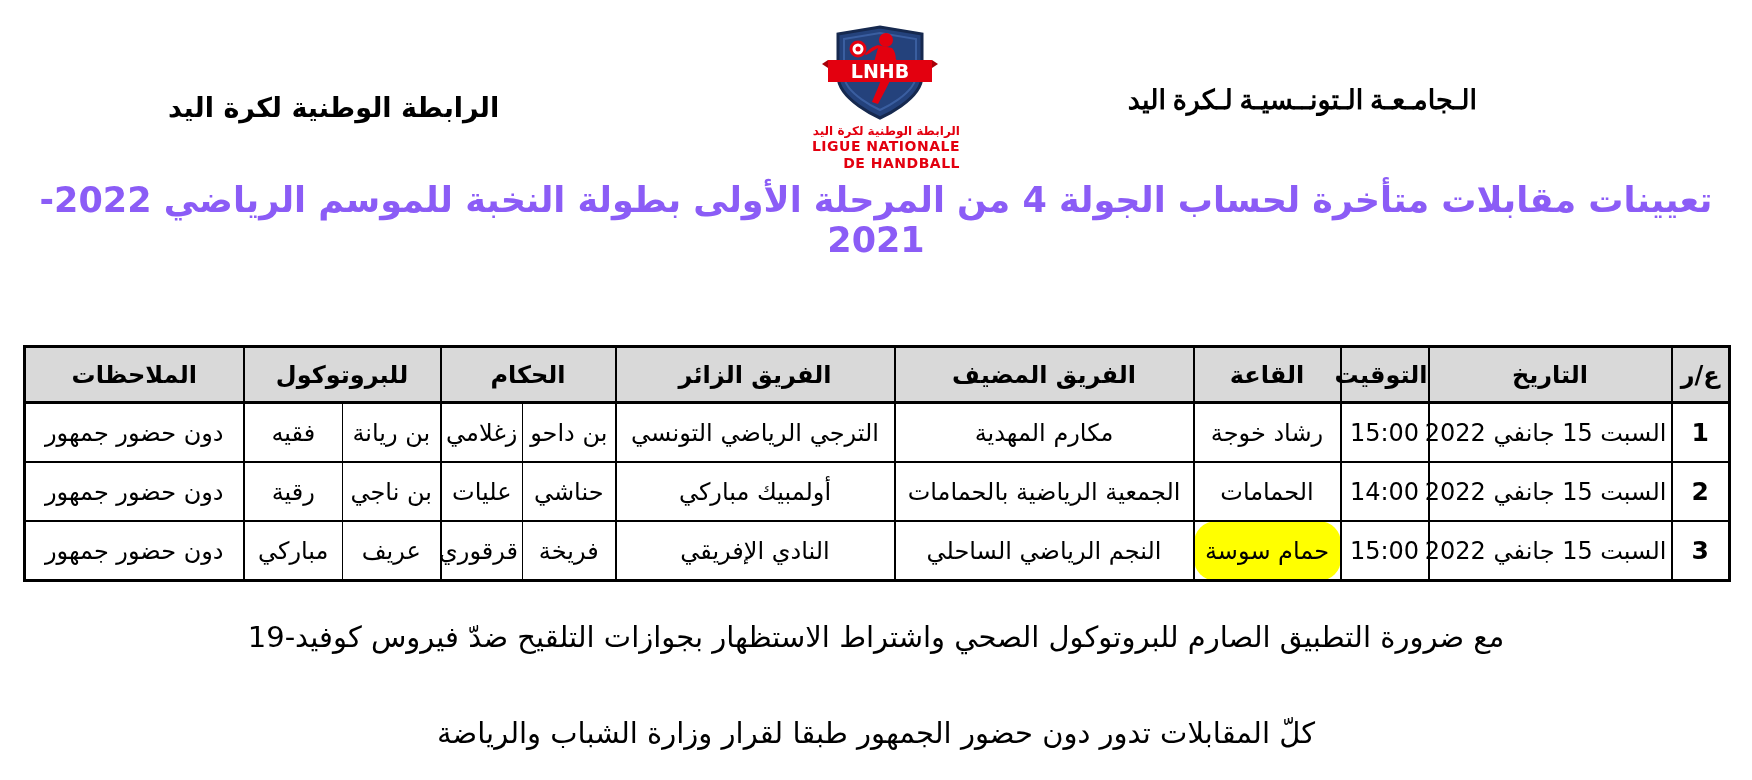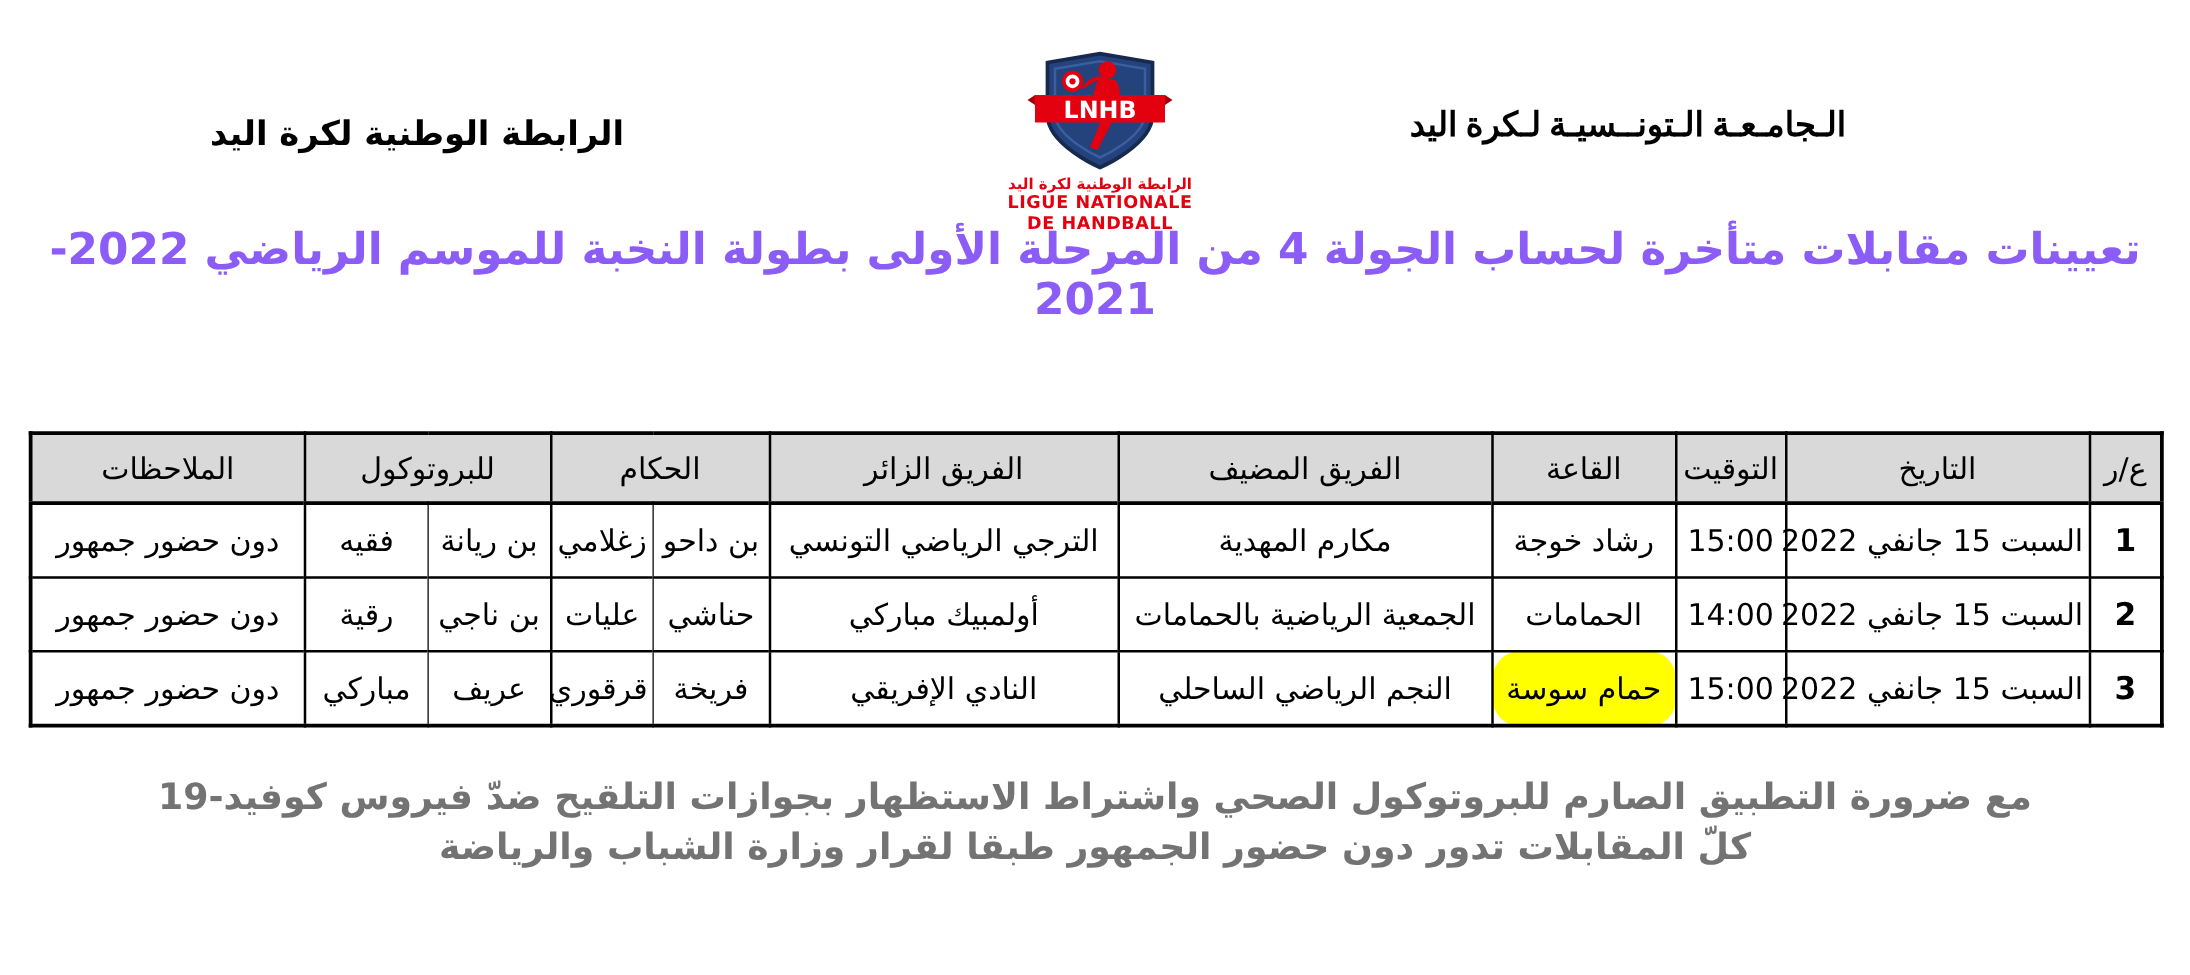--- a/index.html
+++ b/index.html
@@ -16,22 +16,22 @@
   
   .fed-title {
     position: absolute; top: 84px; right: 275px;
     font-size: 27px; font-weight: bold; letter-spacing: 0.5px; font-family: Liberation Serif, serif;
   }
   .league-title {
     position: absolute; top: 92px; left: 168px;
     font-size: 27px; font-weight: bold;
   }
   .logo {
-    position: absolute; top: 40px; left: 800px; width: 160px;
-    text-align: center;
+    position: absolute; top: 24px; left: 800px; width: 160px;
+    text-align: right;
   }
   .logo svg { display: block; margin: 0 auto; }
   .logo-ar {
     color: #e3000f; font-size: 12px; font-weight: bold; margin-top: 1px;
     line-height: 1.1;
   }
   .logo-fr {
     color: #e3000f; font-size: 14px; font-weight: bold; letter-spacing: 0.5px;
     line-height: 1.2;
   }
@@ -48,21 +48,21 @@
   .table-wrap { position: absolute; top: 345px; left: 23px; }
   table.matches {
     border-collapse: collapse;
     table-layout: fixed;
     width: 1705px;
     border: 3px solid #000;
     background: #fff;
   }
   .matches th {
     background: #d9d9d9;
-    font-size: 24px; font-weight: normal;
+    font-size: 24px; font-weight: bold;
     height: 56px;
     border: 2px solid #000;
     border-bottom: 3px solid #000;
     text-align: center; vertical-align: middle;
   }
   .matches td {
     font-size: 24px;
     height: 47px;
     border: 2px solid #000;
     text-align: center; vertical-align: middle;
@@ -71,25 +71,25 @@
   }
   .matches td.c-num { font-weight: bold; font-size: 25px; }
   .matches td.bl-thin { border-left-width: 1px; }
   .matches td.br-thin { border-right-width: 1px; }
   .matches td.highlight { background: #ffff00; border-radius: 22px; }
 
   
   .note {
     position: absolute; left: 0; right: 0;
     text-align: center;
-    color: #737373;
-    font-size: 29px; font-weight: bold;
+    color: #000000;
+    font-size: 29px; font-weight: normal;
   }
   .note-1 { top: 620px; }
-  .note-2 { top: 660px; }
+  .note-2 { top: 716px; }
 </style>
 </head>
 <body>
 
 <div class="fed-title">الـجامـعـة الـتونــسيـة لـكرة اليد</div>
 
 <div class="logo">
   <svg width="120" height="100" viewBox="0 0 120 100">
 
     <path d="M18,10 L60,3 L102,10 L102,52 C102,76 60,94 60,94 C60,94 18,76 18,52 Z" fill="#24427c" stroke="#16294f" stroke-width="3"></path>

